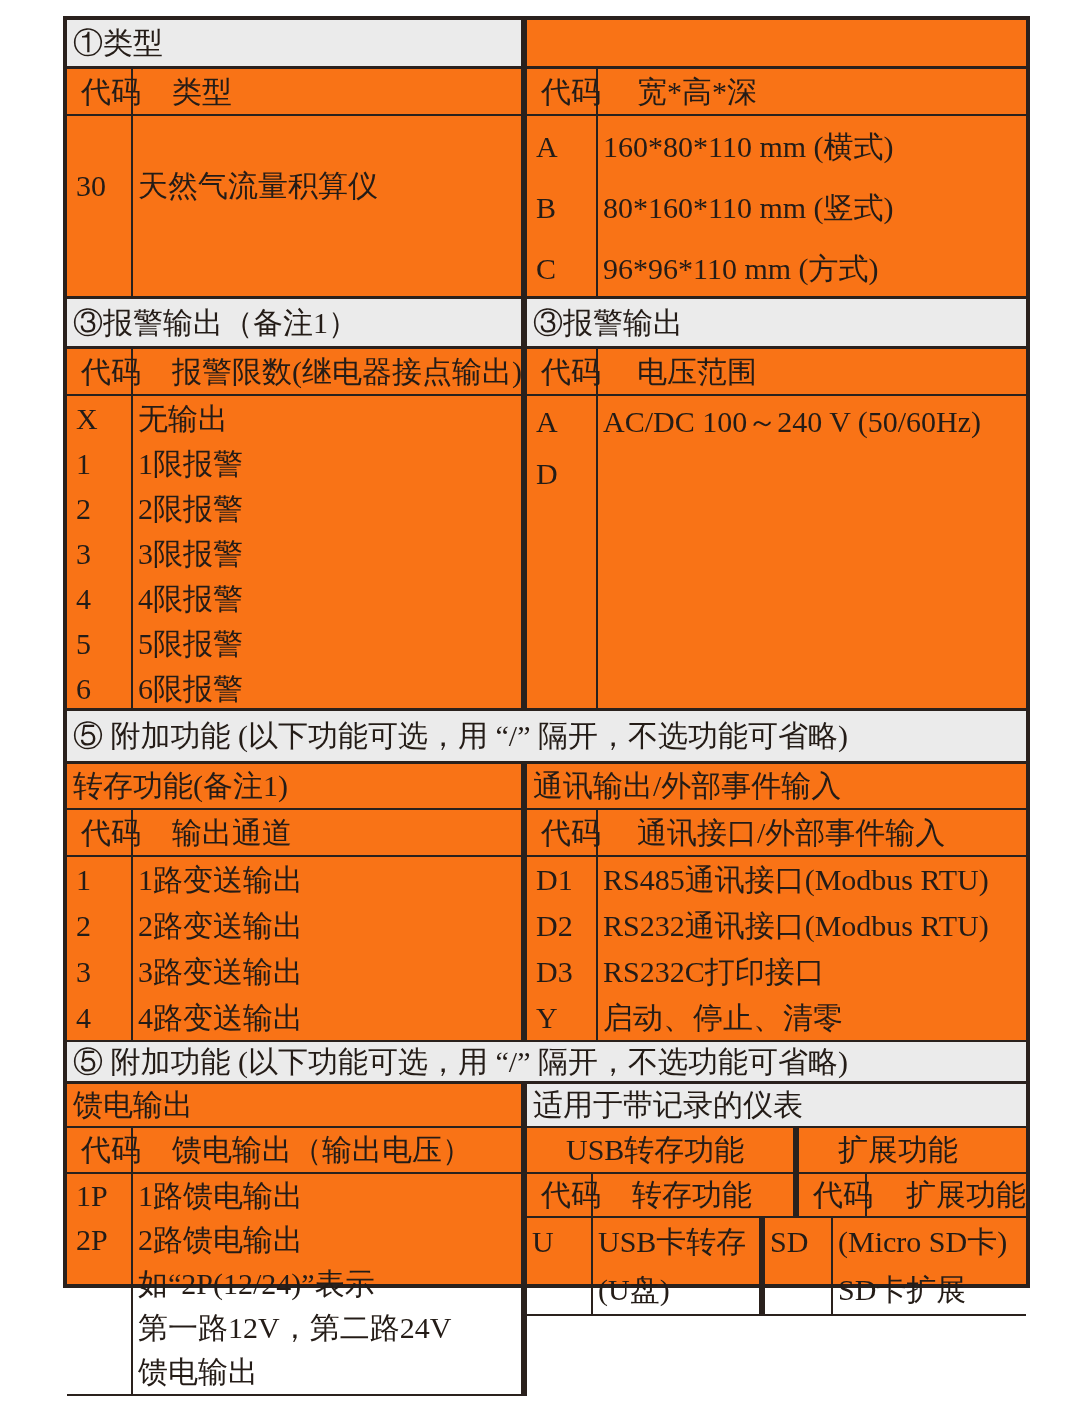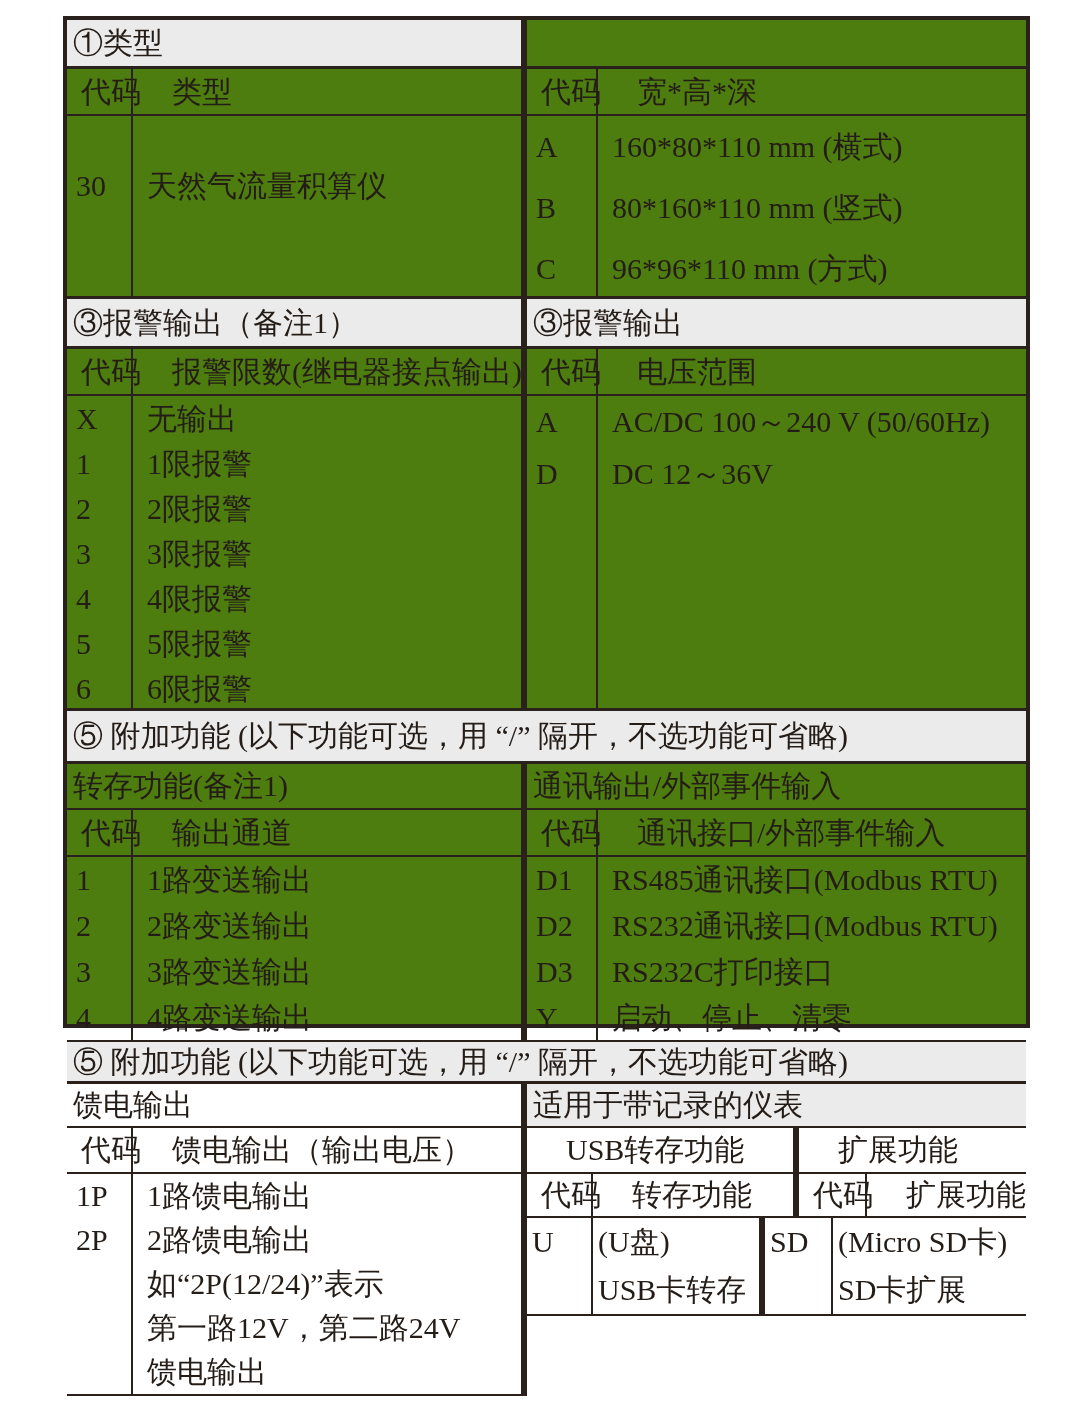--- a/index.html
+++ b/index.html
@@ -8,37 +8,37 @@
   --tc:#241c17;
 }
 *{box-sizing:border-box;margin:0;padding:0;}
 html,body{background:#ffffff;}
 body{
   width:1080px;height:1412px;position:relative;
   font-family:"Liberation Serif","DejaVu Serif",serif;
   color:var(--tc);font-size:30px;line-height:1.2;
 }
 .tbl{
-  position:absolute;left:63px;top:16px;width:967px;height:1012px;
-  border:4px solid var(--bc);display:flex;flex-direction:column;background:#4d7c0f;
+  position:absolute;left:63px;top:16px;width:967px;height:1272px;
+  border:4px solid var(--bc);display:flex;flex-direction:column;background:#f97316;
 }
 .row{display:flex;border-bottom:2px solid var(--bc);flex:none;}
 .bb3{border-bottom-width:3px;}
 .h49{height:49px}.h47{height:47px}.h183{height:183px}.h50{height:50px}
 .h315{height:315px}.h53{height:53px}.h46{height:46px}.h185{height:185px}
 .h42{height:42px}.h44{height:44px}
 .grow{flex:1;border-bottom:none;}
 .gray{background:var(--gray);}
 .hl{width:460px;border-right:6px solid var(--bc);display:flex;flex:none;min-width:0;}
 .hr{width:499px;display:flex;flex:none;min-width:0;}
 .col{flex-direction:column;}
 .one{flex:1;display:flex;align-items:center;padding-left:6px;white-space:nowrap;overflow:hidden;}
 .cd{width:66px;flex:none;border-right:2px solid var(--bc);}
 .hr > .cd{width:71px;}
-.ct{flex:1;min-width:0;overflow:hidden;padding-left:9px;}
+.ct{flex:1;min-width:0;overflow:hidden;}
 .cc{display:flex;align-items:center;padding-left:14px;white-space:nowrap;}
 .tc{display:flex;align-items:center;padding-left:5px;white-space:nowrap;margin-left:34px;}
 .blk{display:block;}
 .ln{display:block;padding-left:5px;white-space:nowrap;}
 .cd .ln{padding-left:9px;}
 .lines61 .ln{line-height:61px;}
 .lines52 .ln{line-height:52px;}
 .lines45 .ln{line-height:45px;}
 .lines46 .ln{line-height:46px;}
 .lines44 .ln{line-height:44px;}
@@ -138,21 +138,20 @@
         <span class="ln">6限报警</span>
       </div>
     </div>
     <div class="hr">
       <div class="cd blk lines52">
         <span class="ln">A</span>
         <span class="ln">D</span>
       </div>
       <div class="ct blk lines52">
         <span class="ln">AC/DC 100～240 V (50/60Hz)</span>
-        <span class="ln">DC 12～36V</span>
       </div>
     </div>
   </div>
 
   <div class="row h53 bb3 gray">
     <div class="one">⑤ 附加功能 (以下功能可选，用 “/” 隔开，不选功能可省略)</div>
   </div>
 
   <div class="row h46">
     <div class="hl">
@@ -247,22 +246,22 @@
         <div class="cd66 cc">代码</div>
         <div class="w172 tc">转存功能</div>
         <div class="cd68 cc">代码</div>
         <div class="wrest tc">扩展功能</div>
       </div>
       <div class="lrow grow">
         <div class="cd66 blk lines48">
           <span class="ln">U</span>
         </div>
         <div class="w172 blk lines48">
+          <span class="ln">USB卡转存</span>
           <span class="ln">(U盘)</span>
-          <span class="ln">USB卡转存</span>
         </div>
         <div class="cd68 blk lines48">
           <span class="ln">SD</span>
         </div>
         <div class="wrest blk lines48">
           <span class="ln">(Micro SD卡)</span>
           <span class="ln">SD卡扩展</span>
         </div>
       </div>
     </div>

